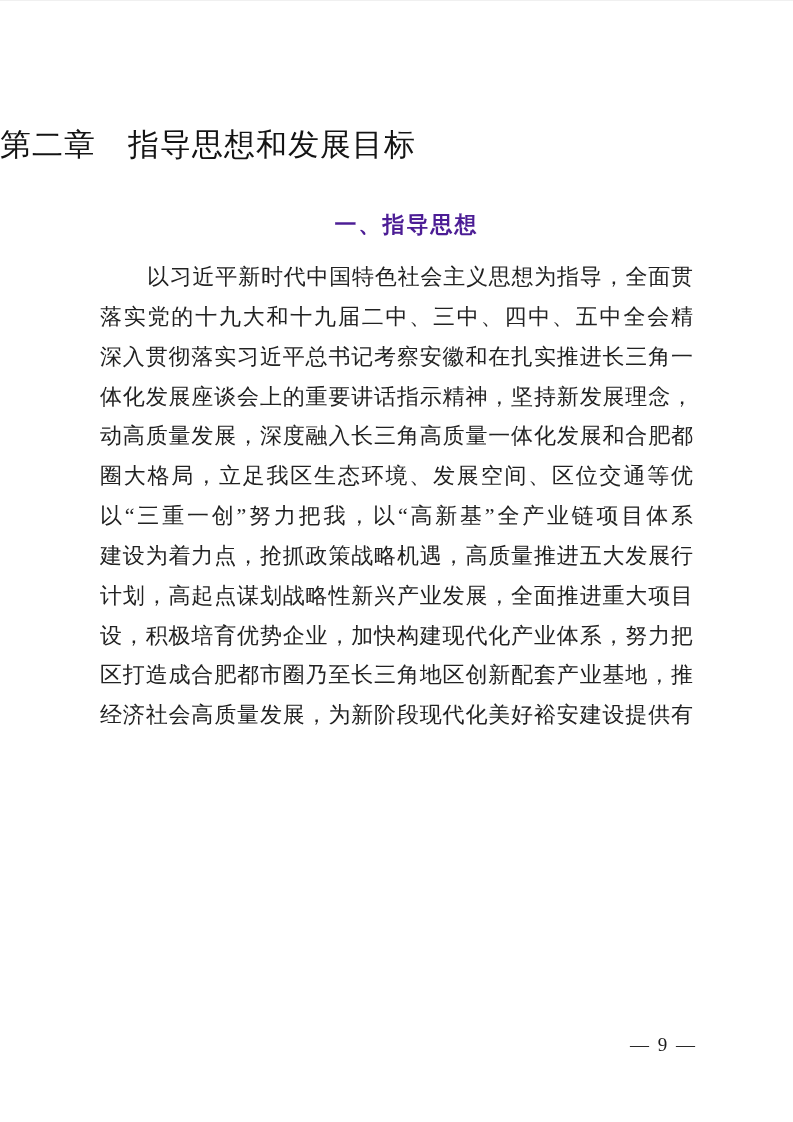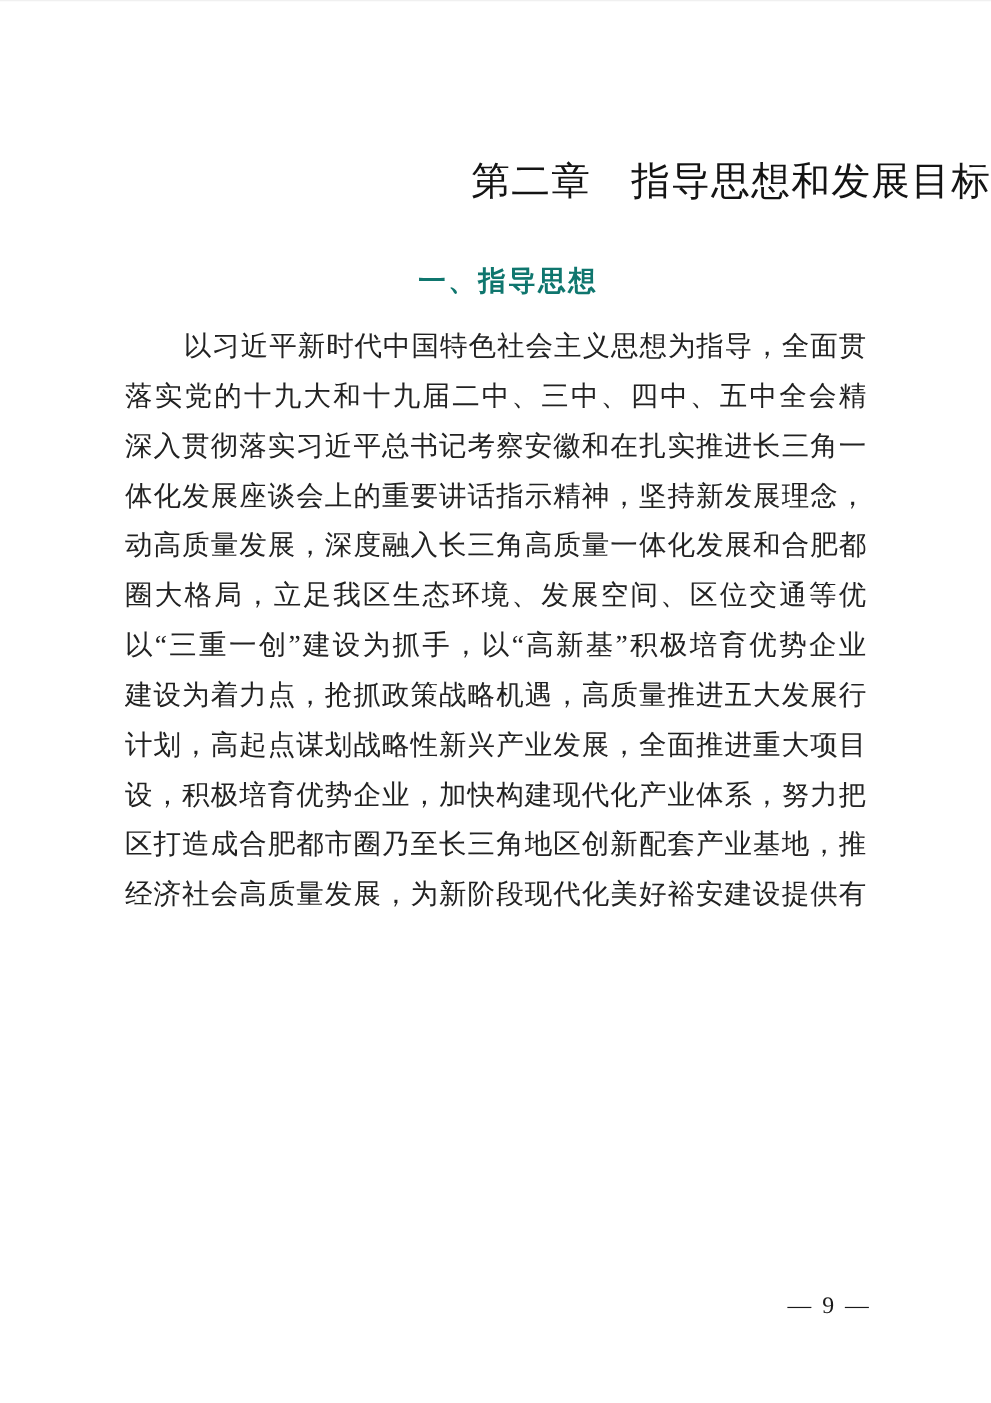--- a/index.html
+++ b/index.html
@@ -16,22 +16,21 @@
     border-top: 1px solid #f0f0f0;
     overflow: hidden;
     color: #1e1e1e;
   }
   .chapter-title {
     position: absolute;
     top: 124px;
     left: 0;
     width: 100%;
     box-sizing: border-box;
-    padding-left: 54px;
-    text-align: right;
+    text-align: left;
     font-family: "Liberation Serif", "DejaVu Serif", serif;
     font-size: 31px;
     font-weight: 500;
     line-height: 40px;
     letter-spacing: 1px;
     color: #141414;
     white-space: pre;
   }
   .section-heading {
     position: absolute;
@@ -39,21 +38,21 @@
     left: 0;
     width: 100%;
     box-sizing: border-box;
     padding-left: 20px;
     text-align: center;
     font-family: "Liberation Sans", "DejaVu Sans", sans-serif;
     font-size: 22px;
     font-weight: 700;
     line-height: 30px;
     letter-spacing: 2px;
-    color: #0f766e;
+    color: #4c1d95;
   }
   .body-paragraph {
     position: absolute;
     top: 256px;
     left: 100px;
     width: 593px;
     font-family: "Liberation Serif", "DejaVu Serif", serif;
     font-size: 22px;
     font-weight: 400;
     color: #222222;
@@ -92,21 +91,21 @@
 
   <div class="section-heading">一、指导思想</div>
 
   <div class="body-paragraph">
     <div class="body-line first">以习近平新时代中国特色社会主义思想为指导，全面贯彻</div>
     <div class="body-line">落实党的十九大和十九届二中、三中、四中、五中全会精神，</div>
     <div class="body-line">深入贯彻落实习近平总书记考察安徽和在扎实推进长三角一</div>
     <div class="body-line">体化发展座谈会上的重要讲话指示精神，坚持新发展理念，推</div>
     <div class="body-line">动高质量发展，深度融入长三角高质量一体化发展和合肥都市</div>
     <div class="body-line">圈大格局，立足我区生态环境、发展空间、区位交通等优势，</div>
-    <div class="body-line">以“三重一创”建设为抓手，以“高新基”积极培育优势企业</div>
+    <div class="body-line">以“三重一创”努力把我，以“高新基”全产业链项目体系</div>
     <div class="body-line">建设为着力点，抢抓政策战略机遇，高质量推进五大发展行动</div>
     <div class="body-line">计划，高起点谋划战略性新兴产业发展，全面推进重大项目建</div>
     <div class="body-line">设，积极培育优势企业，加快构建现代化产业体系，努力把我</div>
     <div class="body-line">区打造成合肥都市圈乃至长三角地区创新配套产业基地，推动</div>
     <div class="body-line">经济社会高质量发展，为新阶段现代化美好裕安建设提供有力</div>
   </div>
 
   <div class="page-number">— 9 —</div>
 
 </div>

